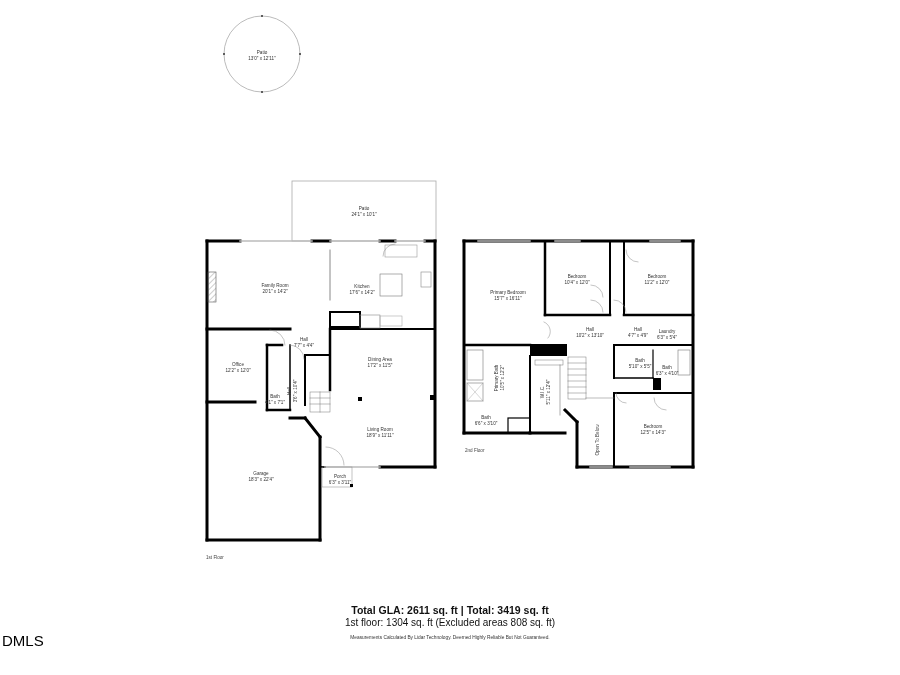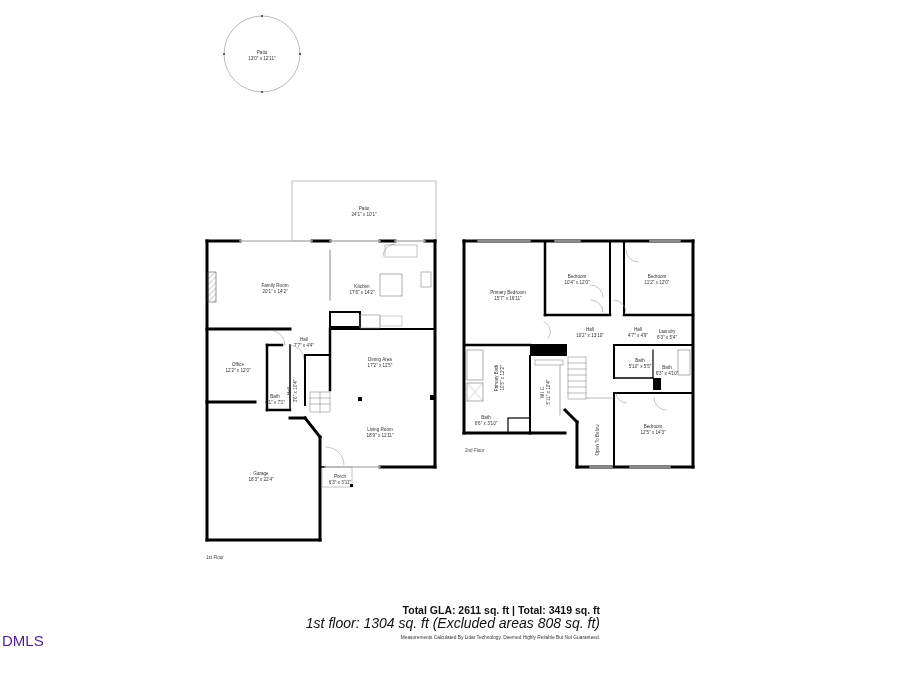--- a/index.html
+++ b/index.html
@@ -2,25 +2,25 @@
 <html><head>
 <meta charset="utf-8">
 <style>
   html, body { margin: 0; padding: 0; background: #ffffff; }
   body { width: 900px; height: 675px; position: relative; overflow: hidden; font-family: "Liberation Sans", sans-serif; }
   .plan { position: absolute; left: 0; top: 0; width: 900px; height: 675px; }
   .room-label { position: absolute; text-align: center; font-size: 4.6px; color: #333; line-height: 6px; white-space: nowrap; transform: translate(-50%, -50%); }
   .room-label .name, .room-label .dim { display: block; }
   .vlabel { transform: translate(-50%, -50%) rotate(-90deg); }
   .floor-caption { position: absolute; font-size: 4.6px; color: #444; }
-  .summary { position: absolute; left: 300px; top: 604px; width: 300px; text-align: right; color: #111; }
+  .summary { position: absolute; left: 300px; top: 604px; width: 300px; text-align: center; color: #111; }
   .summary .total { font-weight: bold; font-size: 10.5px; line-height: 13px; }
-  .summary .line { font-size: 14px; line-height: 12px; font-style: italic; }
+  .summary .line { font-size: 10px; line-height: 12px; }
   .summary .disclaimer { font-size: 4.8px; margin-top: 6px; color: #333; }
-  .watermark { position: absolute; left: 2px; top: 632px; font-size: 15px; color: #4c1d95; letter-spacing: 0px; font-weight: normal; }
+  .watermark { position: absolute; left: 2px; top: 632px; font-size: 15px; color: #000000; letter-spacing: 0px; font-weight: normal; }
 </style>
 </head>
 <body>
 
 <svg class="plan" width="900" height="675" viewBox="0 0 900 675" xmlns="http://www.w3.org/2000/svg">
 
   <g>
     <circle cx="262" cy="54" r="38" fill="none" stroke="#aaa" stroke-width="0.8"></circle>
     <circle cx="262" cy="16" r="1" fill="#333"></circle>
       <circle cx="262" cy="92" r="1" fill="#333"></circle>

